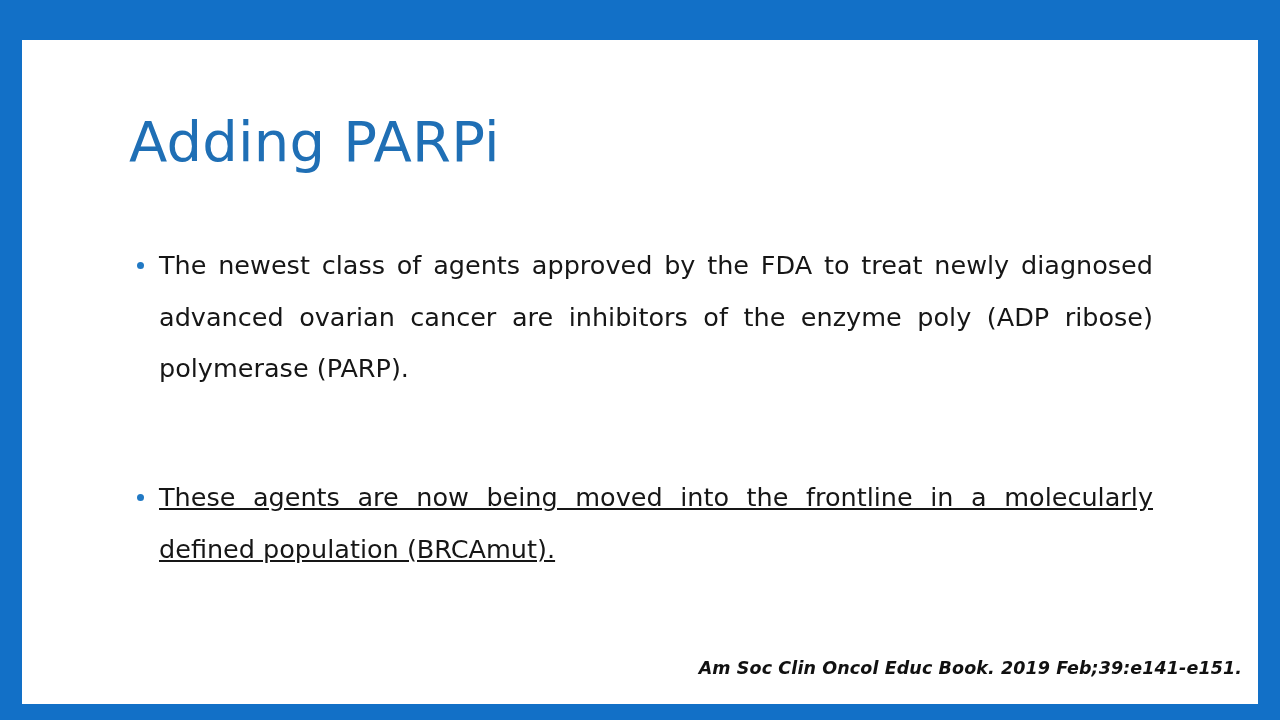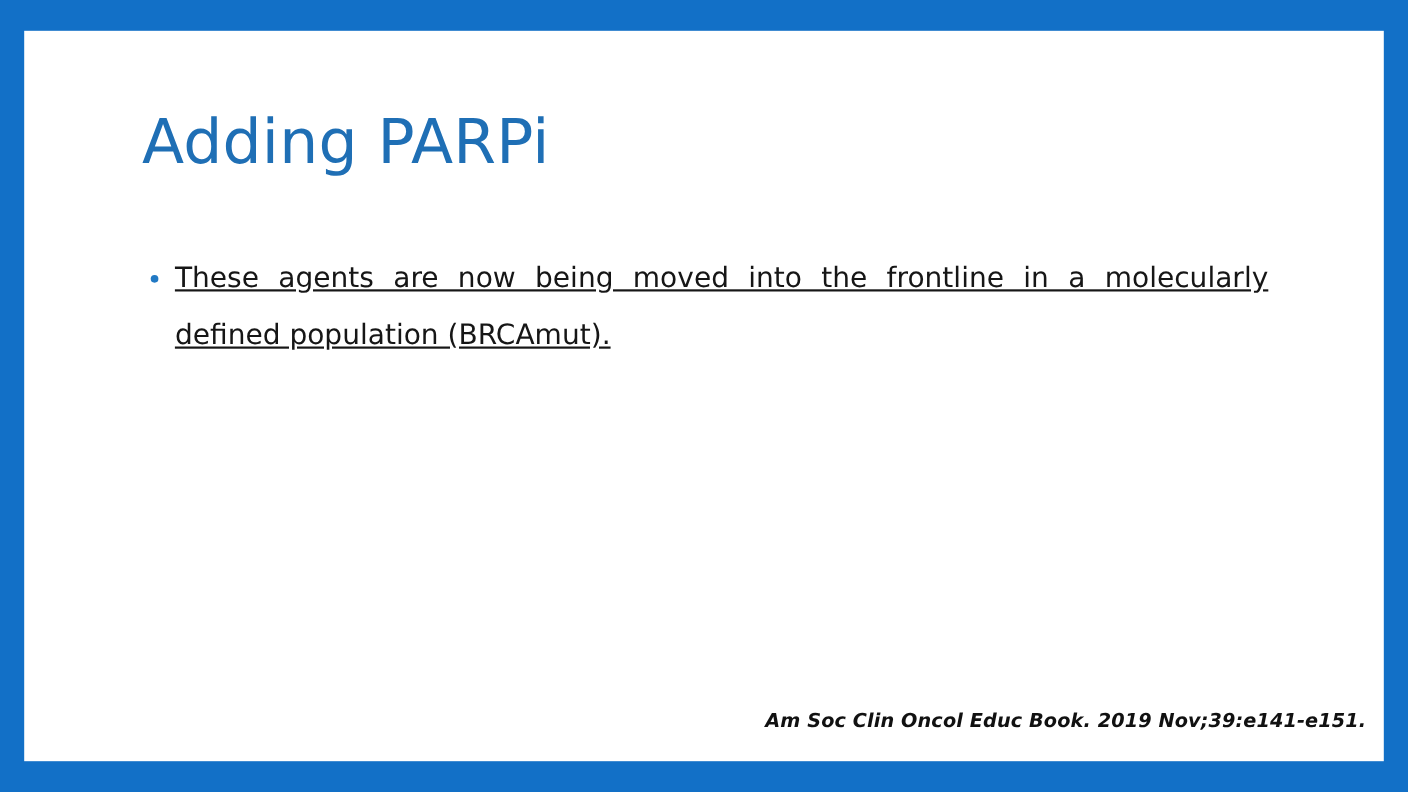--- a/index.html
+++ b/index.html
@@ -18,21 +18,21 @@
     position: relative;
     width: 1280px;
     height: 720px;
     background: #1270C7;
     box-sizing: border-box;
   }
 
   .slide-inner {
     position: absolute;
     left: 22px;
-    top: 28px;
+    top: 40px;
     width: 1236px;
     height: 664px;
     background: #ffffff;
     box-sizing: border-box;
   }
 
   .slide-title {
     position: absolute;
     left: 107px;
     top: 70px;
@@ -107,24 +107,28 @@
 </head>
 <body>
 
 <div class="slide">
   <div class="slide-inner">
 
     <div class="slide-title">Adding PARPi</div>
 
     <div class="body-block">
 
+      <div class="bullet-item">
+        <span class="bullet-marker"></span>
+        <span class="bullet-text">The newest class of agents approved by the FDA to treat newly diagnosed advanced ovarian cancer are inhibitors of the enzyme poly (ADP ribose) polymerase (PARP).</span>
+      </div>
 
       <div class="bullet-item">
         <span class="bullet-marker"></span>
         <span class="bullet-text">These agents are now being moved into the frontline in a molecularly defined population (BRCAmut).</span>
       </div>
 
     </div>
 
-    <div class="citation">Am Soc Clin Oncol Educ Book. 2019 Nov;39:e141-e151.</div>
+    <div class="citation">Am Soc Clin Oncol Educ Book. 2019 Feb;39:e141-e151.</div>
 
   </div>
 </div>
 
 </body></html>

